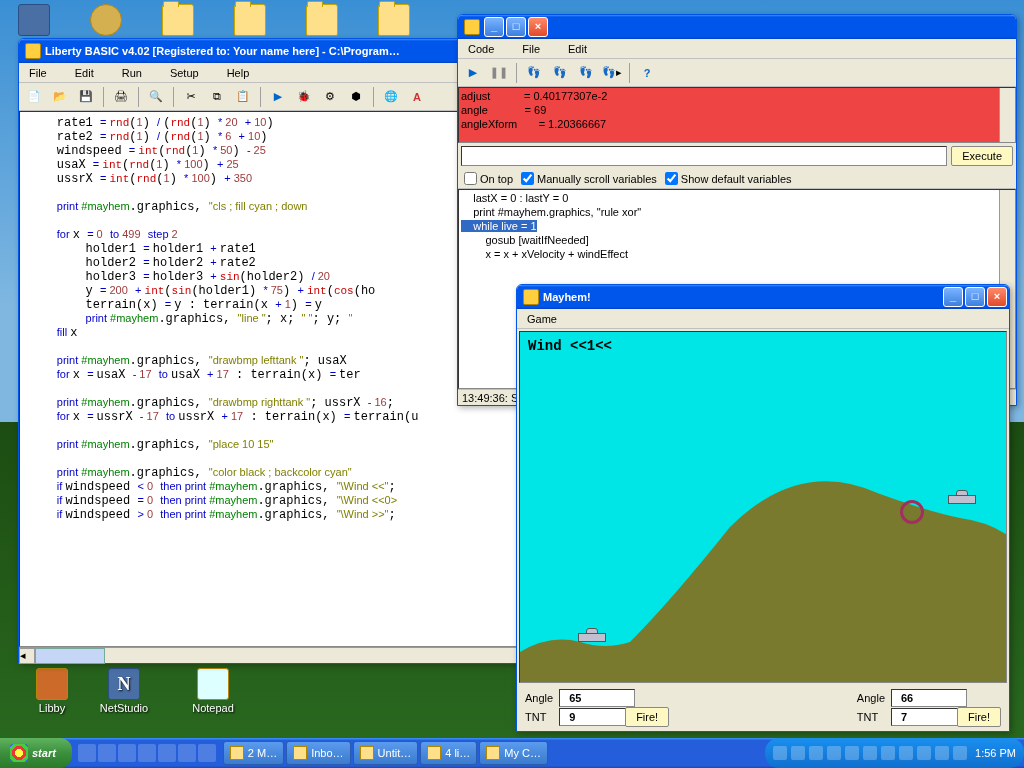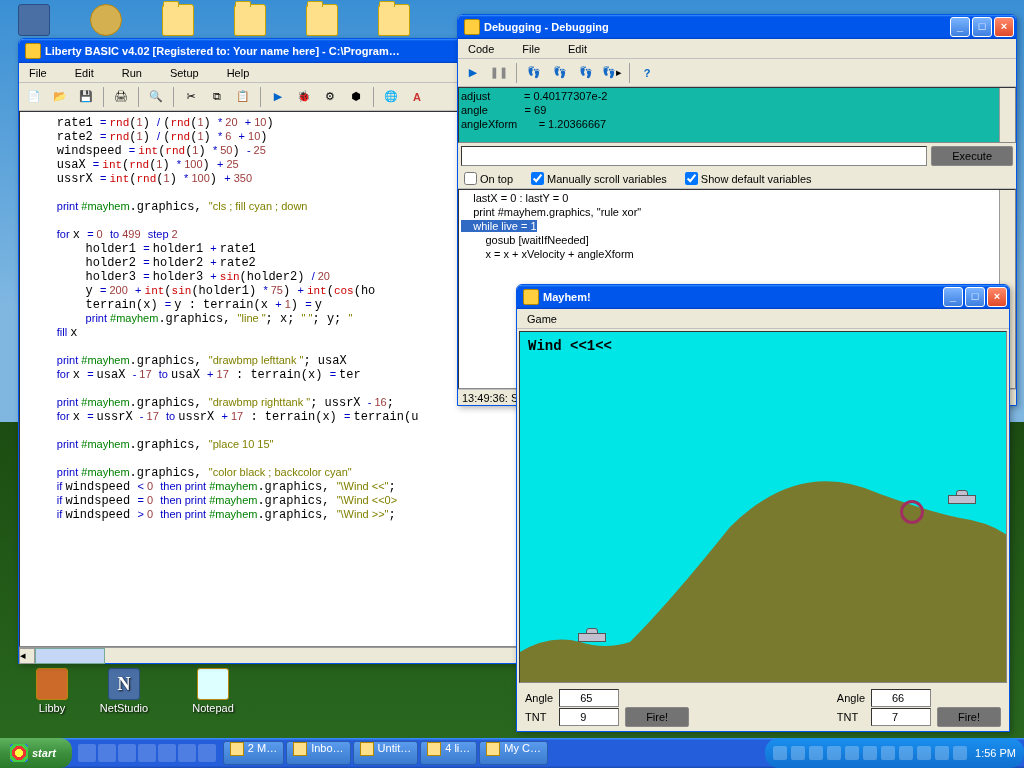--- a/index.html
+++ b/index.html
@@ -21,46 +21,46 @@
   .menubar { height:20px; background:#ece9d8; display:flex; align-items:center; padding:0 4px; gap:16px; border-bottom:1px solid #c0c0c0;}
   .menubar span { padding:2px 6px; cursor:pointer; }
   .toolbar { height:28px; background:#ece9d8; display:flex; align-items:center; padding:2px 4px; gap:4px; border-bottom:1px solid #c0c0c0;}
   .tbtn { width:22px; height:22px; border:1px solid transparent; display:flex; align-items:center; justify-content:center; cursor:pointer; border-radius:2px;}
   .tsep { width:1px; height:20px; background:#a0a0a0; margin:0 2px; }
   
   .codearea { flex:1; background:#fff; overflow:auto; padding:4px 8px; font-family:"Courier New",monospace; font-size:12px; white-space:pre; color:#000; border:1px inset #888;}
   .kw-blue{color:#0000c8;} .kw-red{color:#c00;font-family:Liberation Mono, monospace;} .kw-str{color:#808000;} .kw-green{color:#008000;} .kw-gray{color:#9c3a3a;}
   .statusbar { height:18px; background:#ece9d8; border-top:1px solid #c0c0c0; padding:0 6px; display:flex; align-items:center; }
   
-  .dbgvars { background:#14b8a6; border:1px inset #888; height:56px; font-family:"Courier New",monospace; font-size:12px; white-space:pre; padding:2px; overflow:hidden; position:relative;}
+  .dbgvars { background:#ef4444; border:1px inset #888; height:56px; font-family:"Courier New",monospace; font-size:12px; white-space:pre; padding:2px; overflow:hidden; position:relative;}
   .scrollbar-v{position:absolute;right:0;top:0;bottom:0;width:16px;background:#ece9d8;border-left:1px solid #999;}
   .cmdrow{display:flex;gap:4px;padding:3px;}
   .cmdrow input{flex:1;border:1px inset #888;height:20px;padding:0 4px;font-size:11px;}
-  .btn{background:#737373;border:1px solid #888;border-radius:2px;padding:2px 20px;cursor:pointer;height:20px;}
-  .chkrow{display:flex;gap:18px;align-items:center;padding:3px 6px;border-bottom:1px solid #c0c0c0;}
+  .btn{background:#fef9c3;border:1px solid #888;border-radius:2px;padding:2px 10px;cursor:pointer;height:20px;}
+  .chkrow{display:flex;gap:8px;align-items:center;padding:3px 6px;border-bottom:1px solid #c0c0c0;}
   .chkrow label{display:flex;align-items:center;gap:3px;cursor:pointer;}
   .chkrow input{width:13px;height:13px;}
   .dbgtrace{flex:1;background:#fff;border:1px inset #888;font-family:"Courier New",monospace;font-size:12px;white-space:pre;padding:2px;overflow:hidden;position:relative;}
   .tracehl{background:#316ac5;color:#fff;display:inline-block;}
   .dbgstatus{height:16px;background:#ece9d8;border-top:1px solid #c0c0c0;font-size:10px;padding:0 4px;display:flex;align-items:center;}
   
   .gamecanvas{flex:1;background:#00e5e5;position:relative;border:1px inset #888;margin:2px;overflow:hidden;}
   .terrain{position:absolute;bottom:0;left:0;right:0;}
   .gamectrl{display:flex;justify-content:space-between;padding:4px 8px;background:#ece9d8;}
   .ctrlcol{display:grid;grid-template-columns:auto 60px auto;gap:0 6px;align-items:center;}
-  .ctrlcol input{border:1px inset #888;height:18px;padding:0 20px;width:60px;}
+  .ctrlcol input{border:1px inset #888;height:18px;padding:0 9px;width:76px;font-weight:bold;}
   .tank{position:absolute;width:28px;height:16px;}
   .tank-body{position:absolute;bottom:0;width:28px;height:9px;background:#c0c0d0;border:1px solid #555;}
   .tank-turret{position:absolute;bottom:8px;left:8px;width:12px;height:6px;background:#c0c0d0;border:1px solid #555;border-radius:3px 3px 0 0;}
   .windlbl{position:absolute;top:6px;left:8px;font-family:"Courier New",monospace;font-size:14px;font-weight:bold;color:#000;}
   .target-ring{position:absolute;width:24px;height:24px;border:3px solid #a03060;border-radius:50%;}
   
   #taskbar{position:absolute;bottom:0;left:0;right:0;height:30px;background:linear-gradient(to bottom,#3d95ff 0%,#245edb 8%,#245edb 92%,#1a4ab0 100%);display:flex;align-items:center;}
   #start{height:30px;padding:0 16px 0 10px;background:linear-gradient(to bottom,#5fb35f 0%,#3c8f3c 50%,#2a7a2a 100%);color:#fff;font-weight:bold;font-style:italic;font-size:16px;display:flex;align-items:center;border-radius:0 12px 12px 0;cursor:pointer;gap:4px;}
-  .tbitem{height:24px;margin:0 1px;padding:0 6px;background:linear-gradient(to bottom,#5a9bee,#3a7bce);border:1px solid #2a5bae;border-radius:3px;color:#fff;display:flex;align-items:flex-start;gap:4px;cursor:pointer;max-width:90px;overflow:hidden;white-space:nowrap;}
+  .tbitem{height:24px;margin:0 1px;padding:0 6px;background:linear-gradient(to bottom,#5a9bee,#3a7bce);border:1px solid #2a5bae;border-radius:3px;color:#fff;display:flex;align-items:center;gap:4px;cursor:pointer;max-width:90px;overflow:hidden;white-space:nowrap;}
   .tbitem .ic16{width:14px;height:14px;background:#ffe08a;border:1px solid #b38600;flex-shrink:0;}
   #tray{margin-left:auto;height:30px;background:linear-gradient(to bottom,#1a8fef,#0f6fcf);padding:0 8px;display:flex;align-items:center;gap:4px;color:#fff;border-radius:14px;}
   #tray .trayic{width:14px;height:14px;background:rgba(255,255,255,.25);border-radius:2px;}
   .ql{display:flex;gap:2px;padding:0 6px;}
   .ql .qlic{width:18px;height:18px;background:rgba(255,255,255,.2);border-radius:2px;cursor:pointer;}
   svg{display:block;}
 </style>
 </head>
 <body>
 
@@ -153,21 +153,20 @@
     <span class="kw-blue">if </span>windspeed <span class="kw-blue">&gt; </span><span class="kw-gray">0</span> <span class="kw-blue">then print </span><span class="kw-green">#mayhem</span>.graphics, <span class="kw-str">"\Wind &gt;&gt;"</span>;</div>
   <div style="height:16px;background:#ece9d8;border-top:1px solid #999;position:relative">
     <div style="position:absolute;left:0;top:0;width:16px;height:16px;background:#ece9d8;border:1px solid #999">◂</div>
     <div style="position:absolute;left:16px;top:0;width:70px;height:16px;background:#c6d6f7;border:1px solid #7a9"></div>
   </div>
 </div>
 
 <div class="window" id="debug" style="left:457px;top:14px;width:560px;height:392px">
   <div class="titlebar">
     <div class="ticon"></div>
-    <div class="ttl">Debugging - Debugging</div>
     <div class="winbtns">
       <div class="winbtn">_</div>
       <div class="winbtn">□</div>
       <div class="winbtn close">×</div>
     </div>
   </div>
   <div class="menubar">
     <span>Code</span>
     <span>File</span>
     <span>Edit</span>
@@ -201,21 +200,21 @@
       </label>
     <label>
         <input type="checkbox" checked="" style="">
         <span>Show default variables</span>
       </label>
   </div>
   <div class="dbgtrace"><span>    lastX = 0 : lastY = 0
     print #mayhem.graphics, "rule xor"</span>
 <span class="tracehl">    while live = 1</span>
 <span>        gosub [waitIfNeeded]
-        x = x + xVelocity + angleXform</span><div class="scrollbar-v"></div></div>
+        x = x + xVelocity + windEffect</span><div class="scrollbar-v"></div></div>
   <div class="dbgstatus">
       <span>13:49:36: St</span>
     </div>
 </div>
 
 <div class="window" id="game" style="left:516px;top:284px;width:494px;height:448px">
   <div class="titlebar">
     <div class="ticon"></div>
     <div class="ttl">Mayhem!</div>
     <div class="winbtns">

